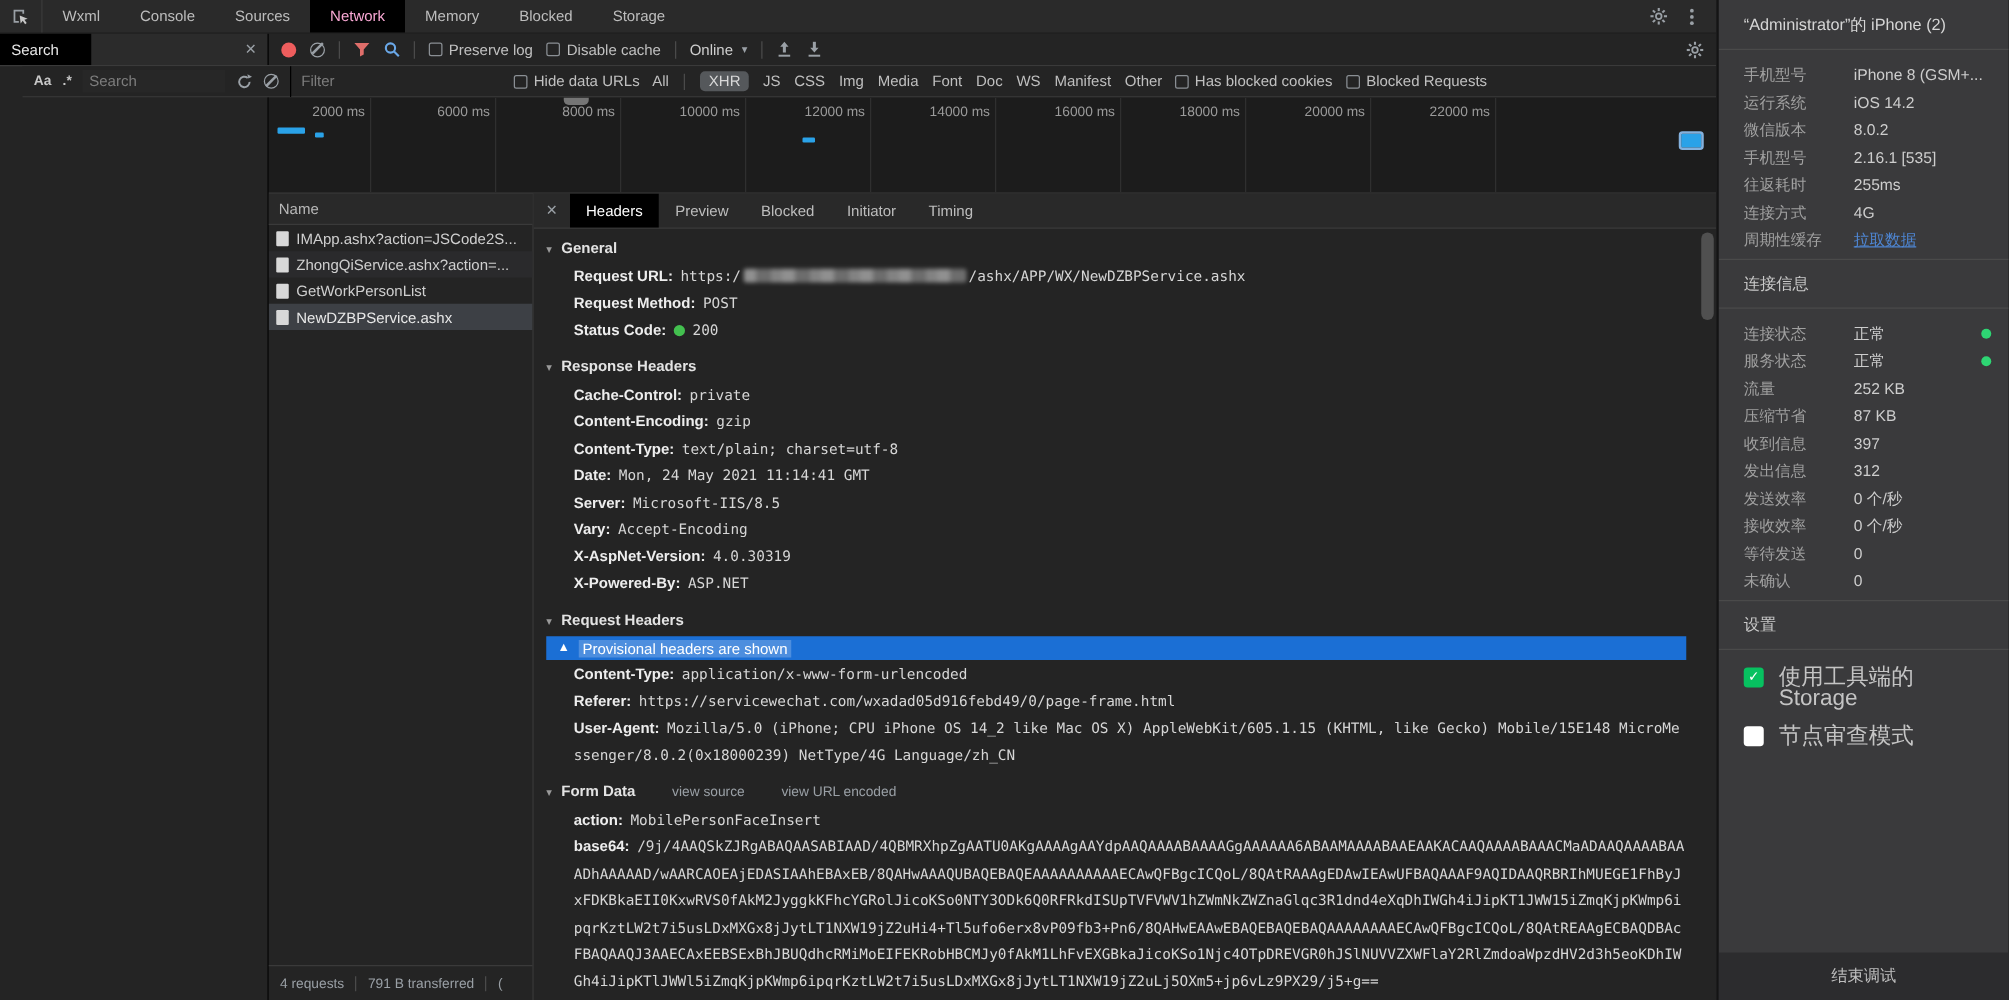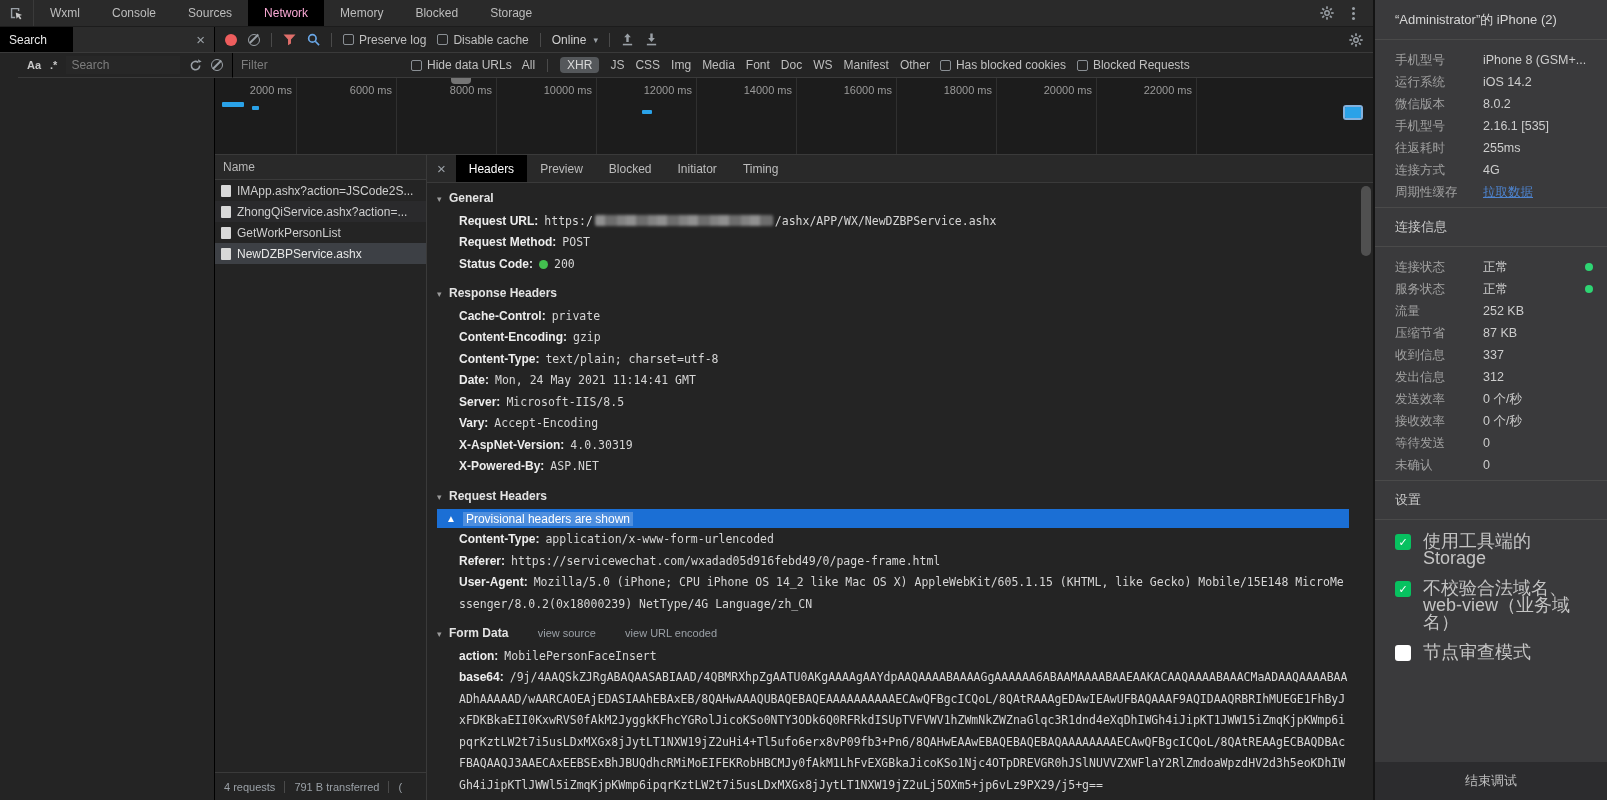--- a/index.html
+++ b/index.html
@@ -588,21 +588,21 @@
           </div>
 
           <div class="sb-row">
             <span class="sb-label">压缩节省</span>
             <span class="sb-value">87 KB</span>
 
           </div>
 
           <div class="sb-row">
             <span class="sb-label">收到信息</span>
-            <span class="sb-value">337</span>
+            <span class="sb-value">397</span>
 
           </div>
 
           <div class="sb-row">
             <span class="sb-label">发出信息</span>
             <span class="sb-value">312</span>
 
           </div>
 
           <div class="sb-row">
@@ -634,24 +634,20 @@
       <div class="sb-sec-title">设置</div>
       <div class="sb-hr"></div>
 
       <div>
 
           <div class="sb-setting">
             <span class="sb-cb checked"></span>
             <span>使用工具端的 Storage</span>
           </div>
 
-          <div class="sb-setting">
-            <span class="sb-cb checked"></span>
-            <span>不校验合法域名、web-view（业务域名）</span>
-          </div>
 
           <div class="sb-setting">
             <span class="sb-cb"></span>
             <span>节点审查模式</span>
           </div>
         </div>
     </div>
 
     <div class="sb-footer">结束调试</div>
   </div>

